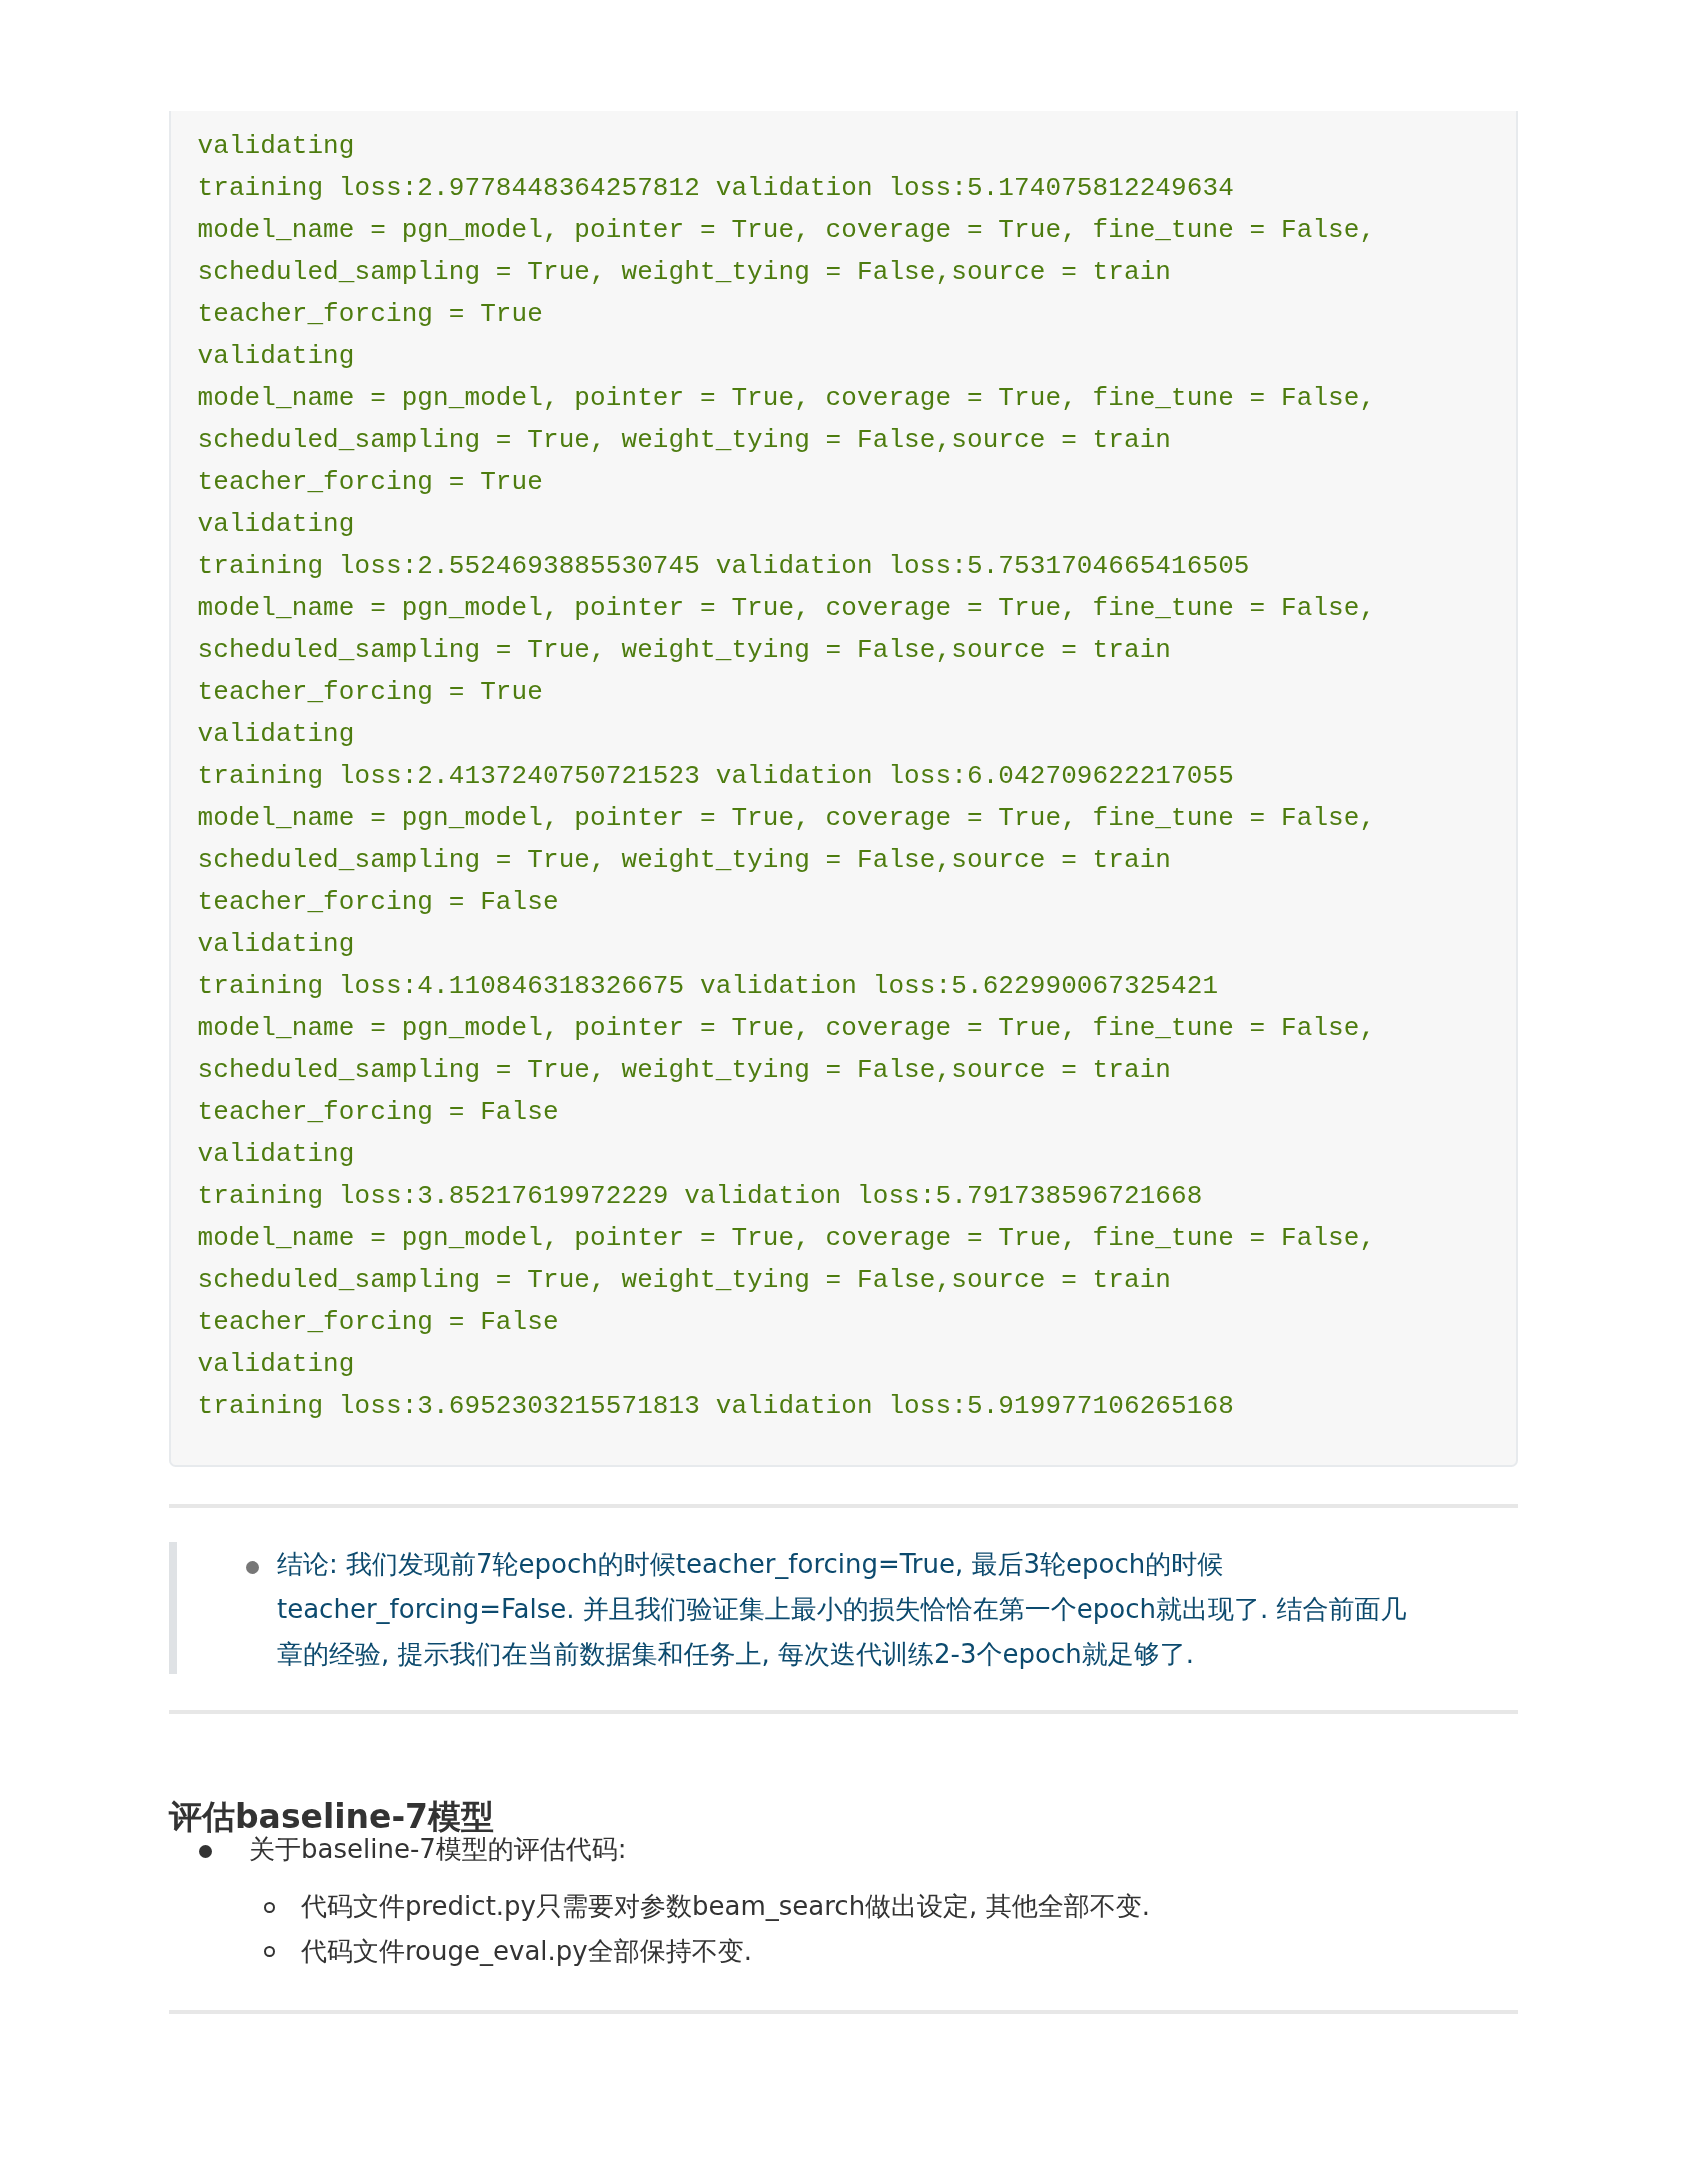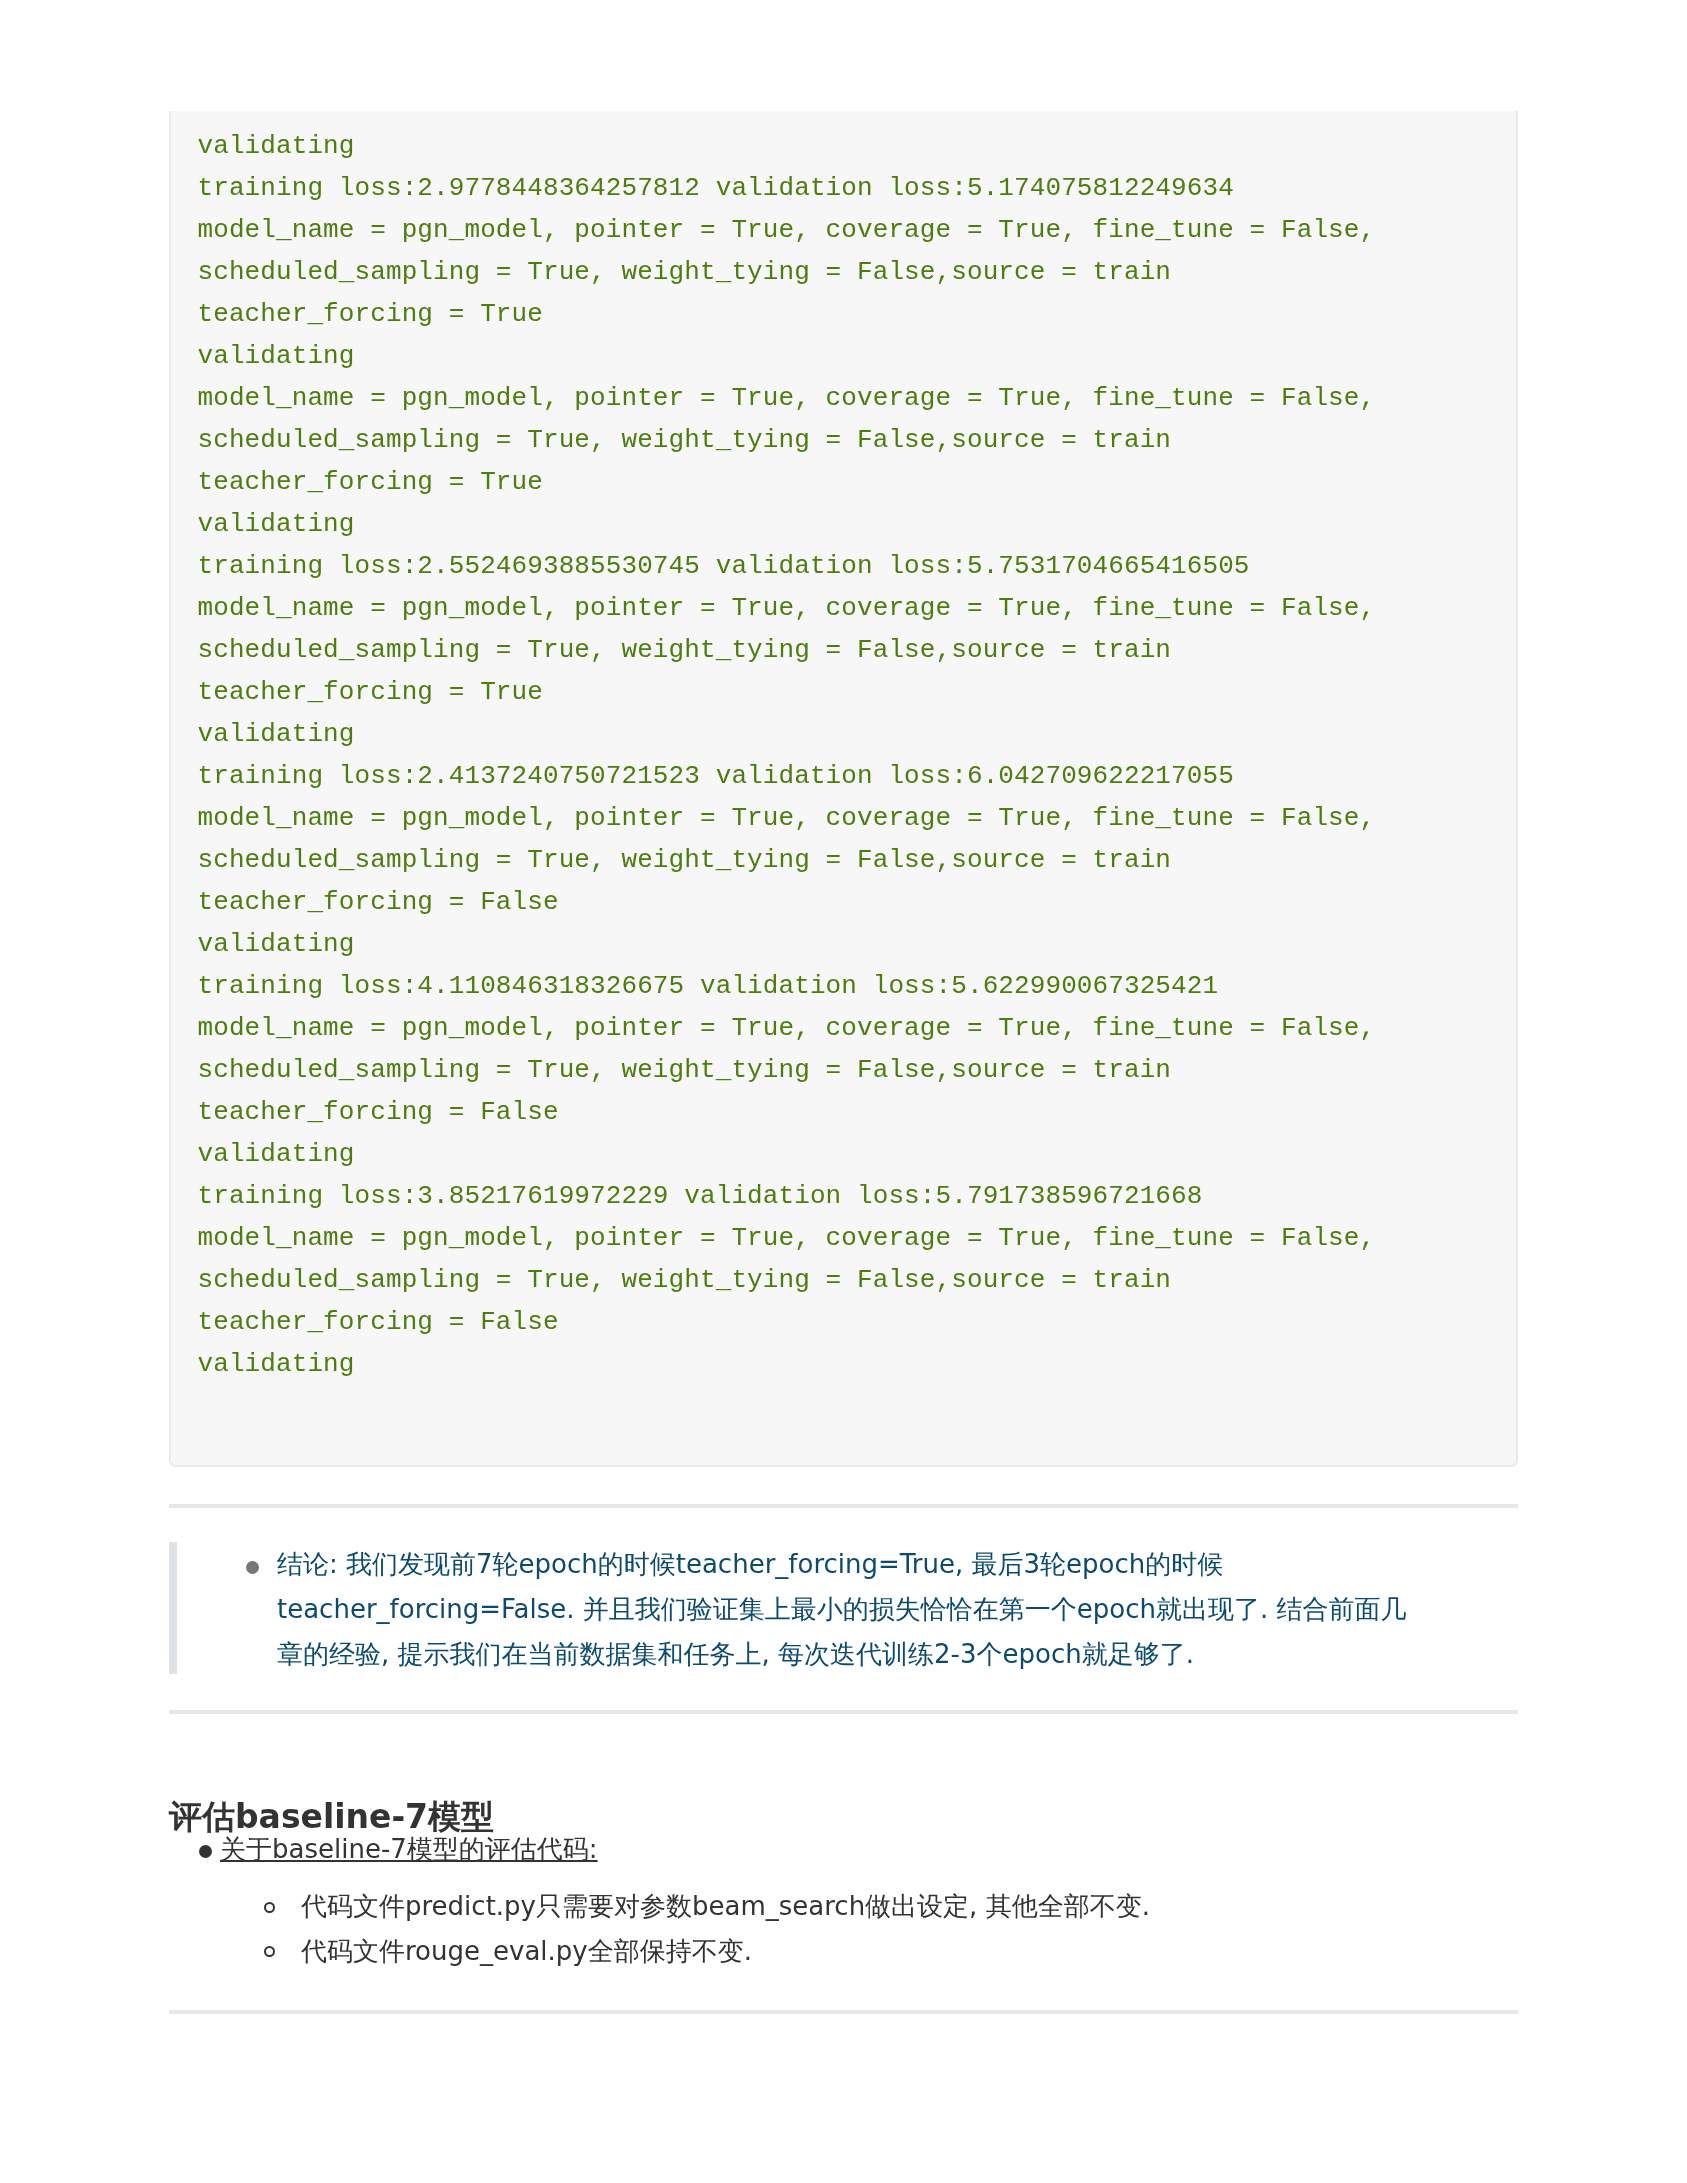--- a/index.html
+++ b/index.html
@@ -59,39 +59,40 @@
     <div class="code-line">training loss:4.110846318326675 validation loss:5.622990067325421</div>
     <div class="code-line">model_name = pgn_model, pointer = True, coverage = True, fine_tune = False,</div>
     <div class="code-line">scheduled_sampling = True, weight_tying = False,source = train</div>
     <div class="code-line">teacher_forcing = False</div>
     <div class="code-line">validating</div>
     <div class="code-line">training loss:3.85217619972229 validation loss:5.791738596721668</div>
     <div class="code-line">model_name = pgn_model, pointer = True, coverage = True, fine_tune = False,</div>
     <div class="code-line">scheduled_sampling = True, weight_tying = False,source = train</div>
     <div class="code-line">teacher_forcing = False</div>
     <div class="code-line">validating</div>
+    <div class="code-line">training loss:3.6952303215571813 validation loss:5.919977106265168</div>
   </div>
 
   <div class="hr" style="top:1504px;"></div>
 
   <div class="blockquote">
     <span class="bq-bullet"></span>
     <div class="bq-item">
       <div>结论: 我们发现前7轮epoch的时候teacher_forcing=True, 最后3轮epoch的时候</div>
       <div>teacher_forcing=False. 并且我们验证集上最小的损失恰恰在第一个epoch就出现了. 结合前面几</div>
       <div>章的经验, 提示我们在当前数据集和任务上, 每次迭代训练2-3个epoch就足够了.</div>
     </div>
   </div>
 
   <div class="hr" style="top:1710px;"></div>
 
   <div class="heading">评估baseline-7模型</div>
 
   <span class="disc" style="left:30px; top:1845px;"></span>
-  <div class="li" style="left:51px; top:1827px;text-decoration:underline;">关于baseline-7模型的评估代码:</div>
+  <div class="li" style="left:80px; top:1827px;">关于baseline-7模型的评估代码:</div>
 
   <span class="circle" style="left:95px; top:1902px;"></span>
   <div class="li" style="left:132px; top:1884px;">代码文件predict.py只需要对参数beam_search做出设定, 其他全部不变.</div>
 
   <span class="circle" style="left:95px; top:1946px;"></span>
   <div class="li" style="left:132px; top:1929px;">代码文件rouge_eval.py全部保持不变.</div>
 
   <div class="hr" style="top:2010px;"></div>
 </div>
 

